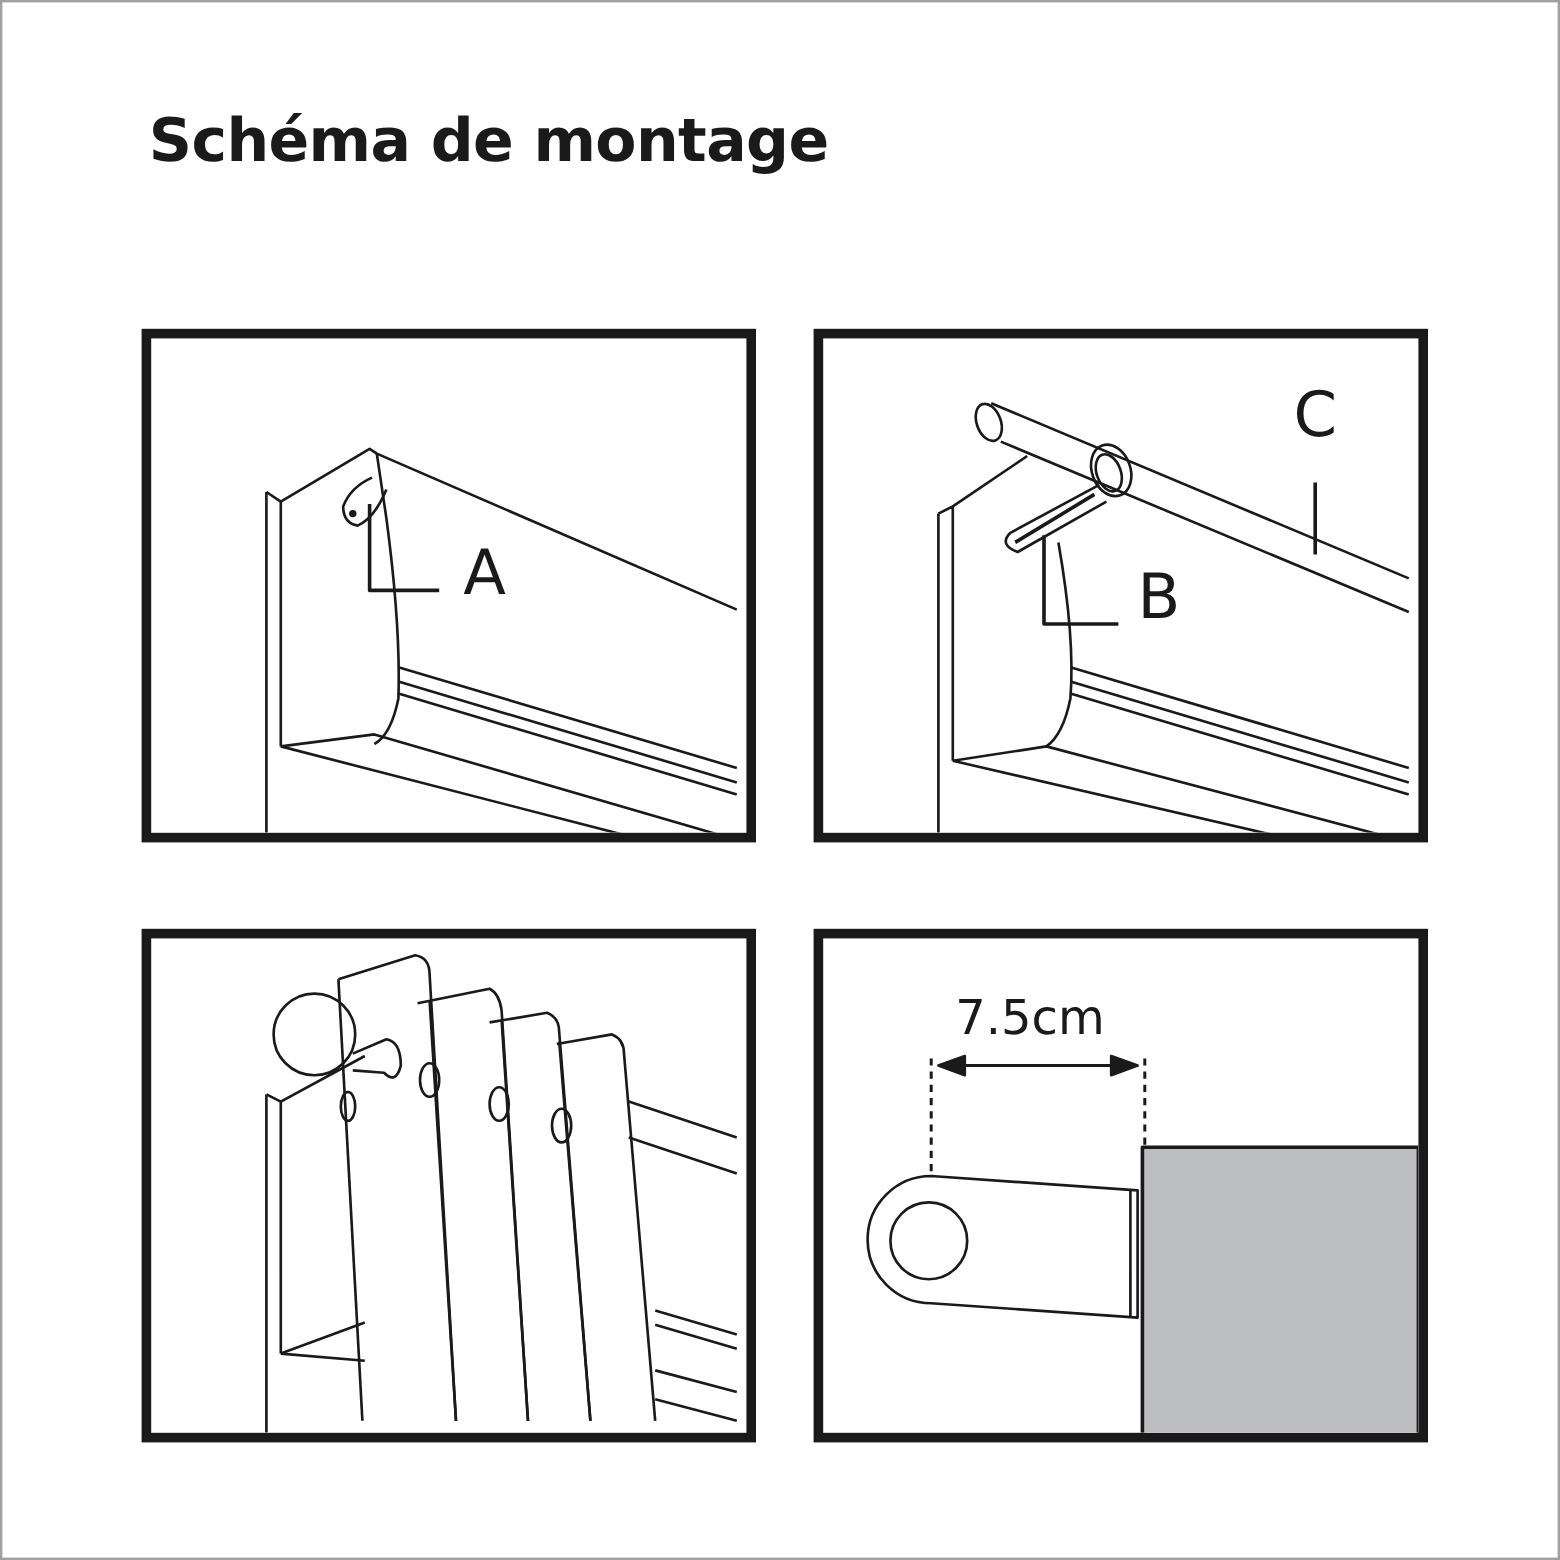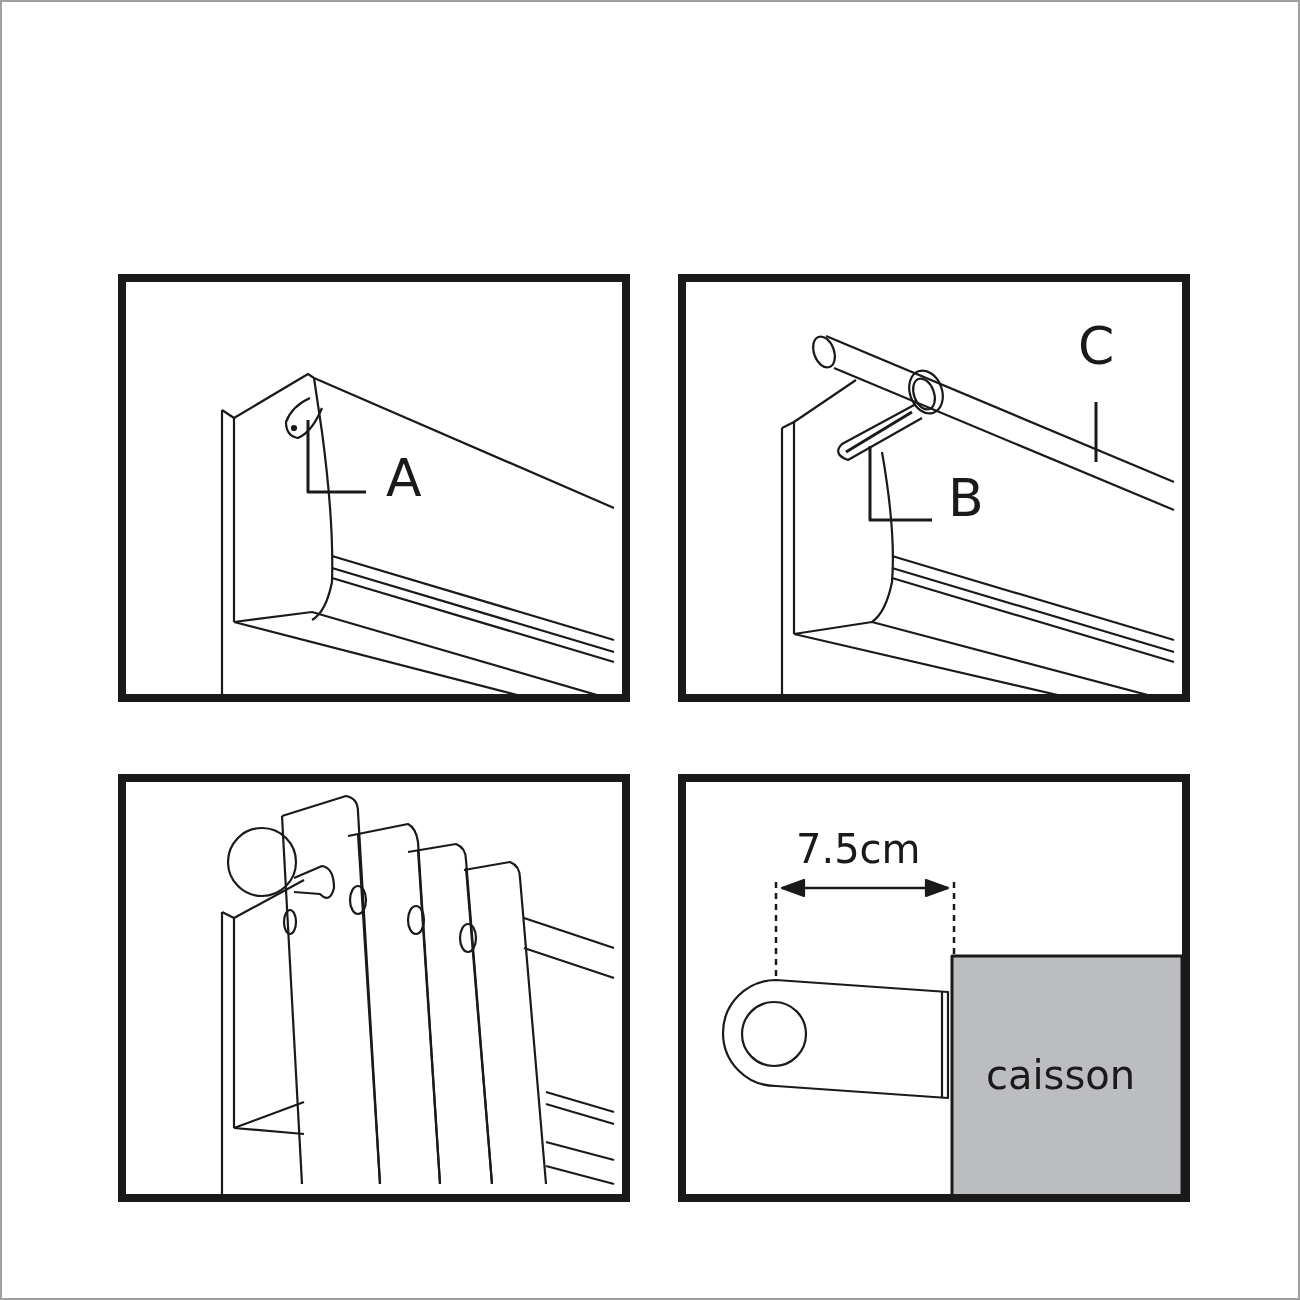--- a/index.html
+++ b/index.html
@@ -15,20 +15,21 @@
   .lbl { position:absolute; font-family:"DejaVu Sans", sans-serif; color:#1a1a1a; }
   .big { font-size:52px; }
   .mid { font-size:40px; }
 </style>
 </head>
 <body>
 
 <div class="frame"></div>
 
 <div class="title">
+  <div>Schéma de montage</div>
 </div>
 
 <div class="panel" id="p1">
   <svg viewBox="0 0 496 412" fill="none" stroke="#1a1a1a" stroke-width="2.2" stroke-linejoin="round">
     <line x1="96" y1="128" x2="96" y2="412"></line>
     <polyline points="96,128 108,136 108,340"></polyline>
     <polyline points="108,136 182,92 188,96 488,226"></polyline>
     <path d="M188,96 L196,150 Q208,240 206,300 Q200,330 186,338"></path>
     <polyline points="108,340 186,330 488,418"></polyline>
     <line x1="108" y1="340" x2="488" y2="438"></line>
@@ -103,14 +104,13 @@
     <path d="M90,198 L262,210 L262,316 L90,304 A52,52 0 0 1 90,198 Z"></path>
     <line x1="256" y1="210" x2="256" y2="316"></line>
     <circle cx="88" cy="252" r="32"></circle>
     <line x1="90" y1="100" x2="90" y2="196" stroke-dasharray="6,5" stroke-width="2.5"></line>
     <line x1="268" y1="100" x2="268" y2="174" stroke-dasharray="6,5" stroke-width="2.5"></line>
     <line x1="96" y1="106" x2="262" y2="106" stroke-width="2.5"></line>
     <polygon points="96,106 118,98 118,114" fill="#1a1a1a"></polygon>
     <polygon points="262,106 240,98 240,114" fill="#1a1a1a"></polygon>
   </svg>
   <div class="lbl mid" style="left:110px;top:44px;">7.5cm</div>
-  <div class="lbl mid" style="left:300px;top:270px;">caisson</div>
 </div>
 
 </body></html>

